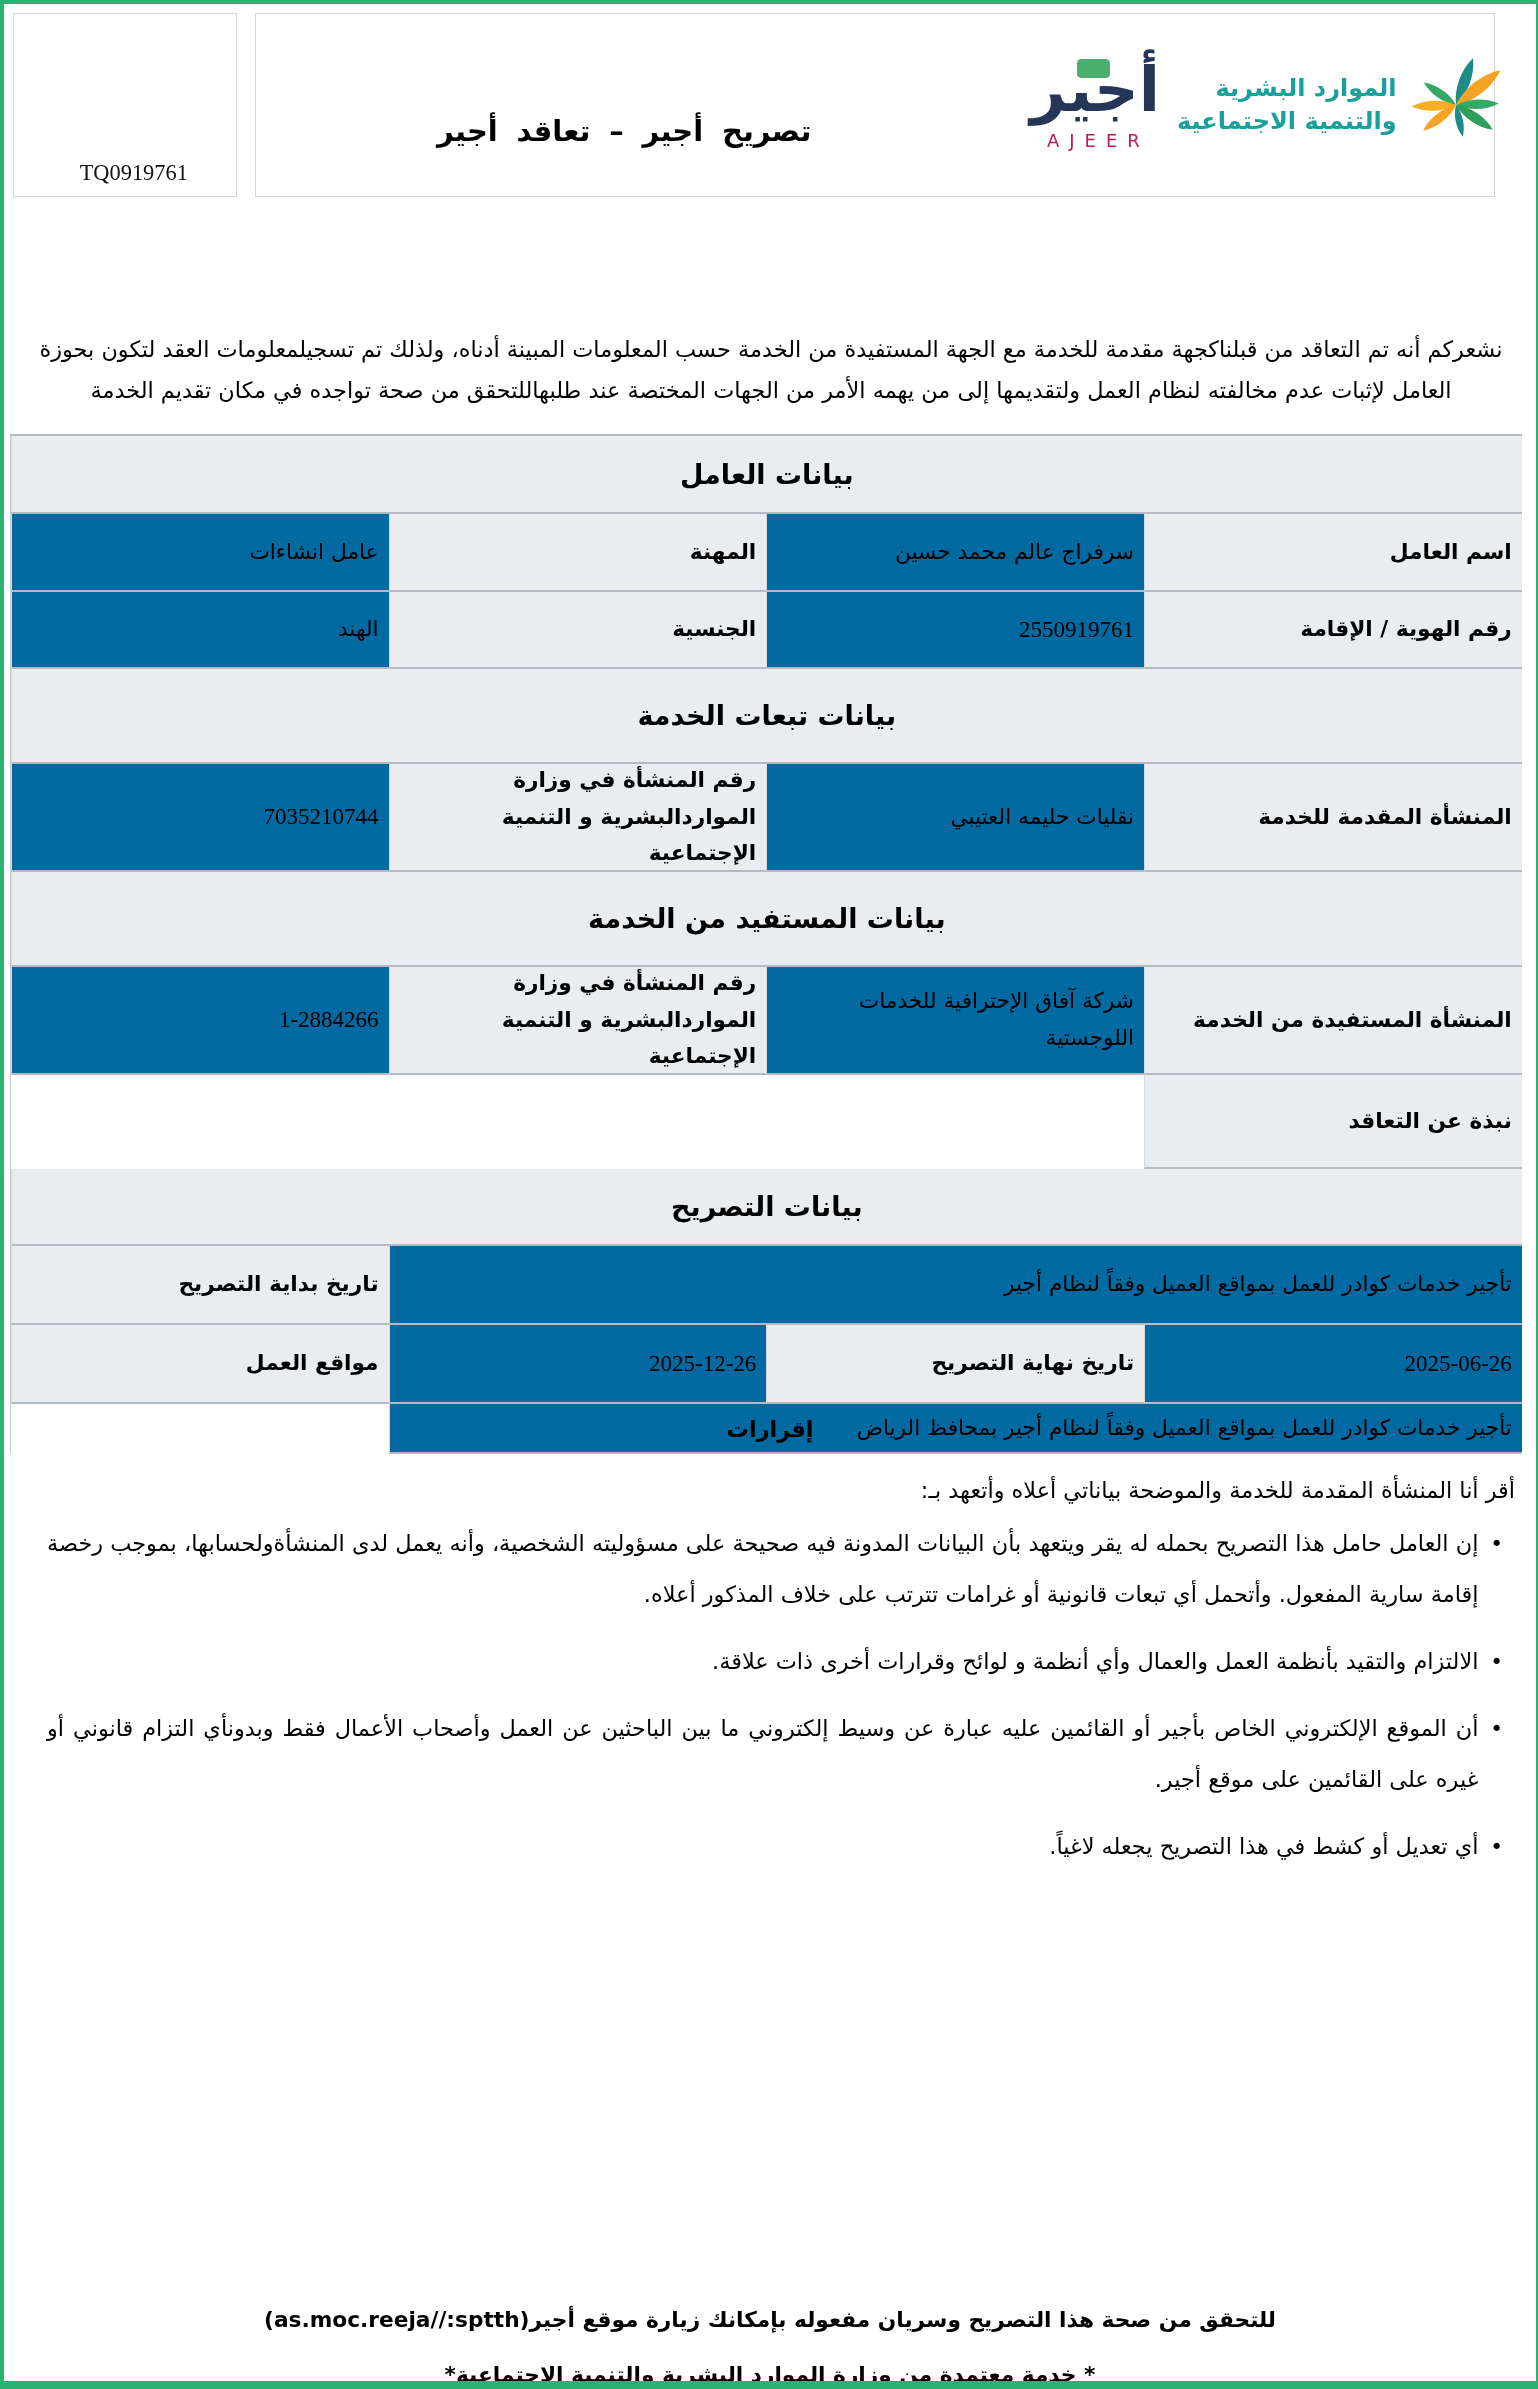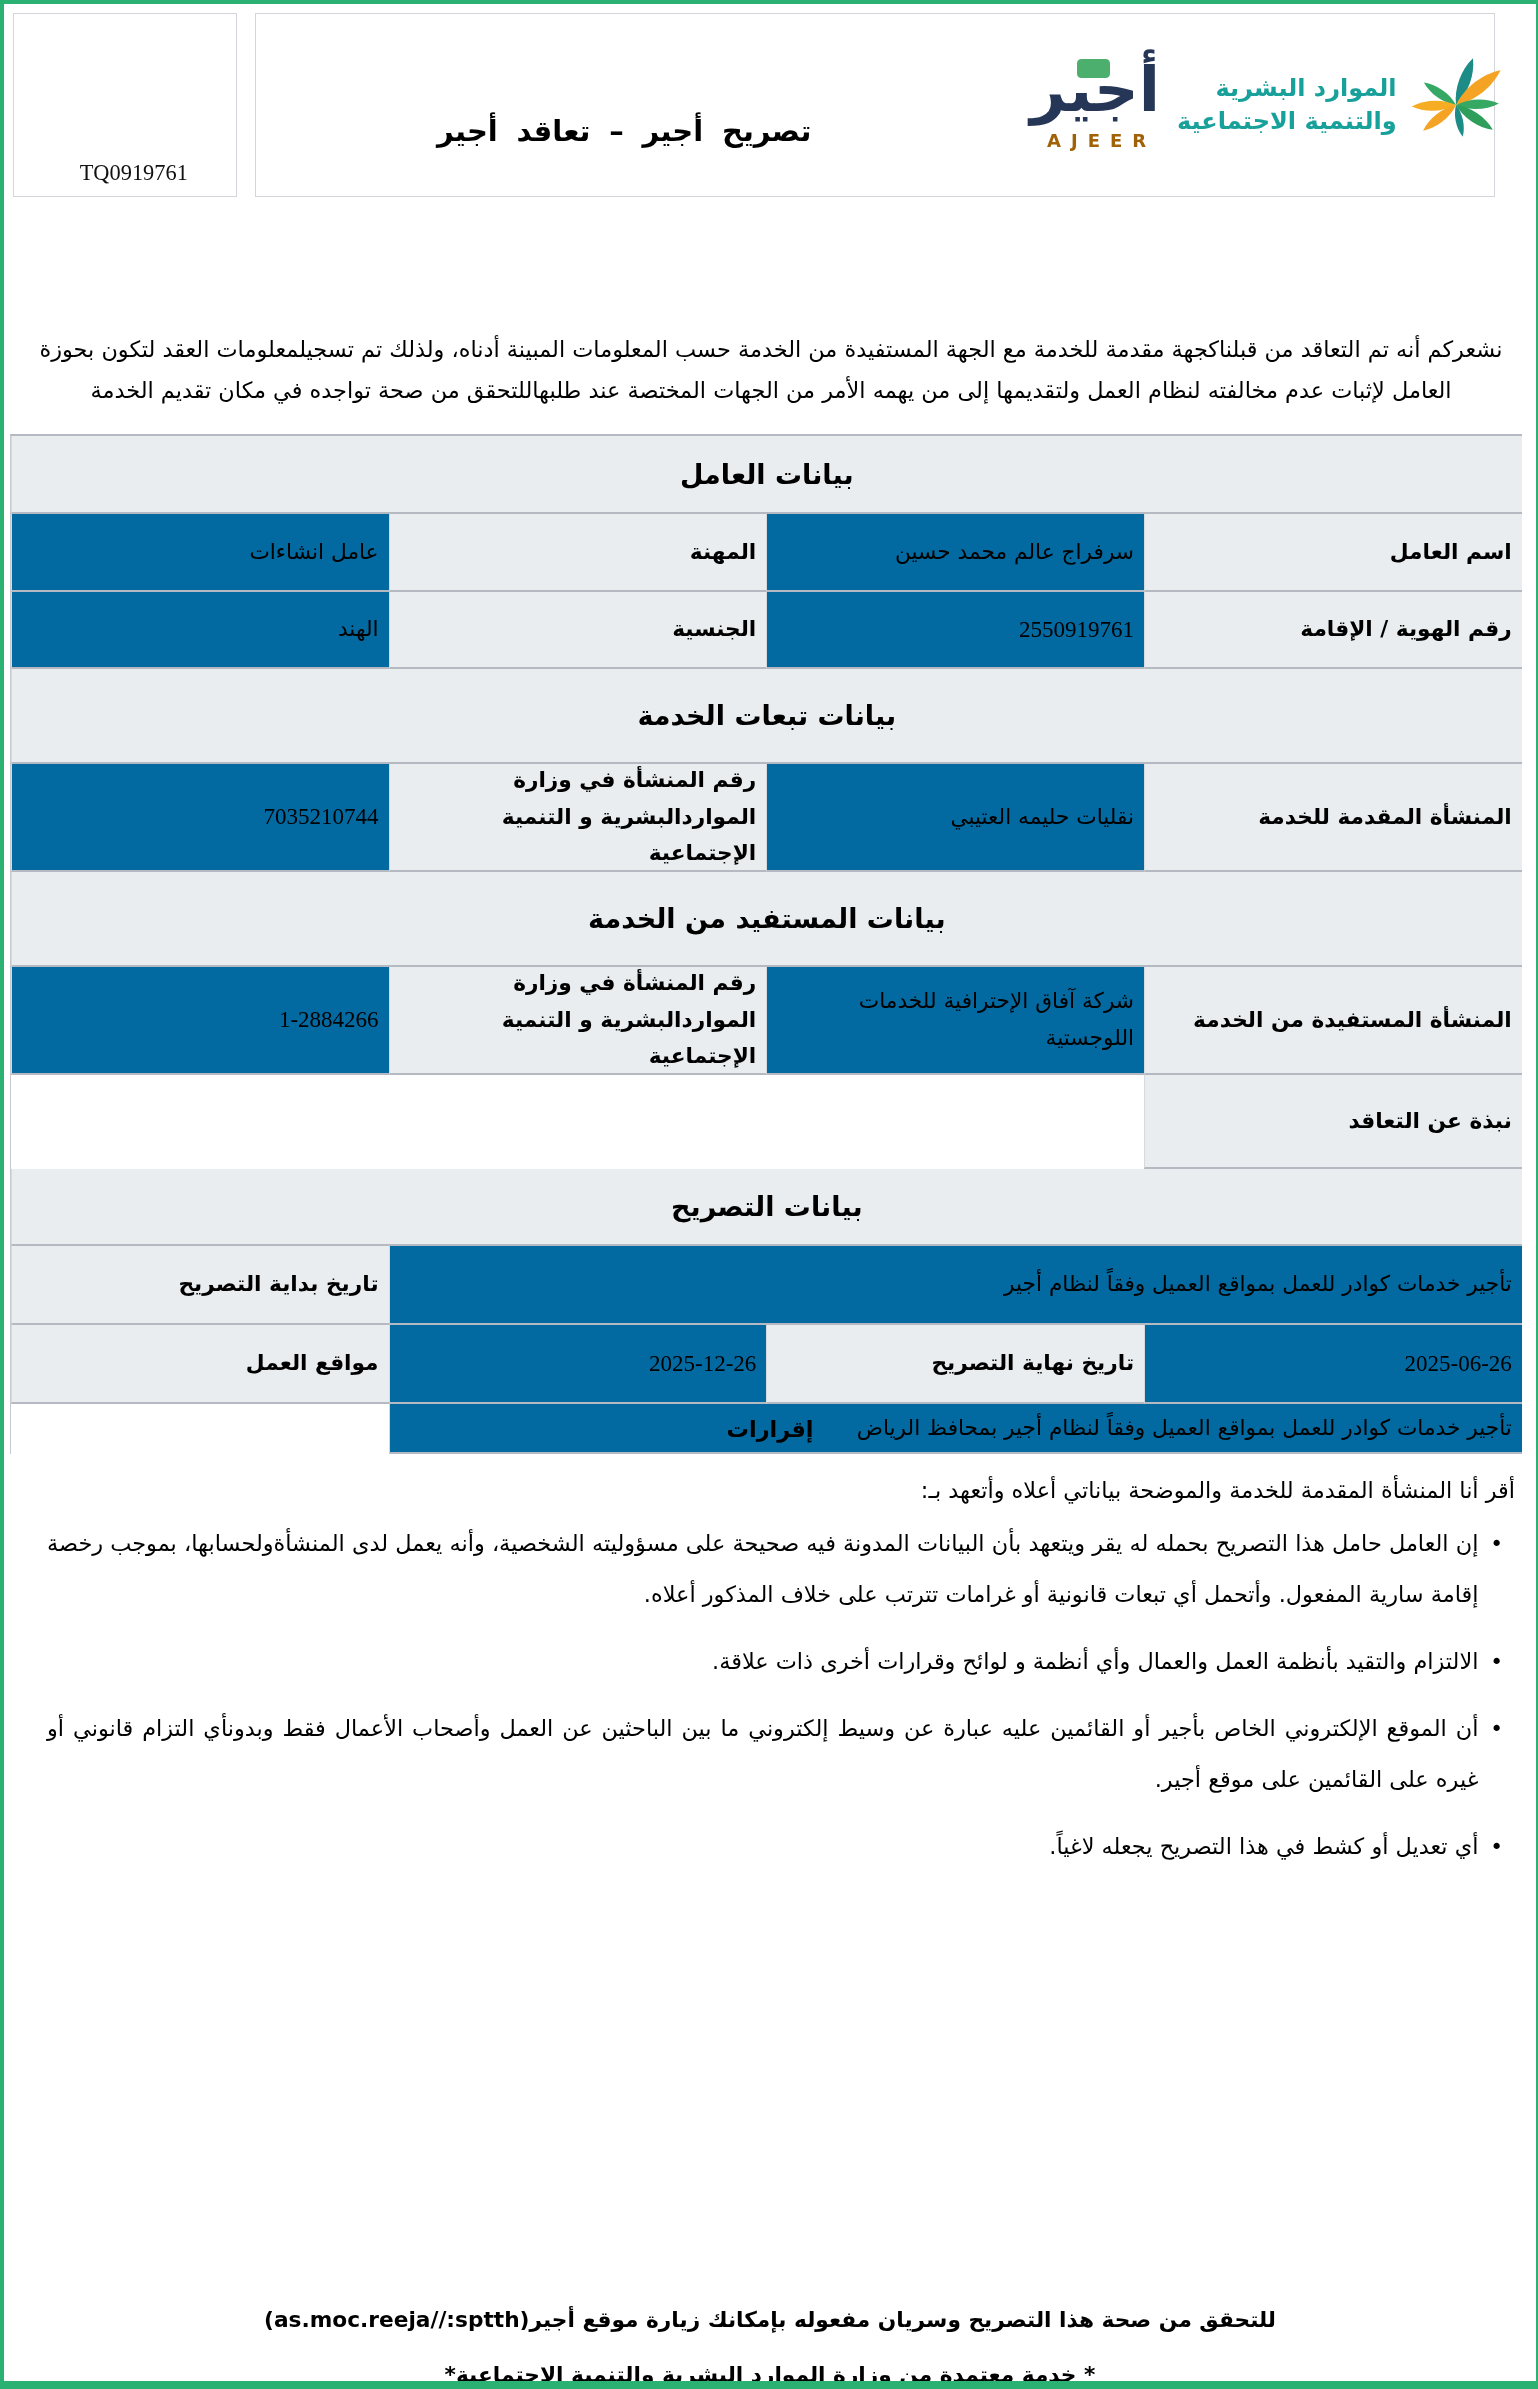--- a/index.html
+++ b/index.html
@@ -26,21 +26,21 @@
   }
   .doc-title {
     position: absolute; left: 181px; top: 100px;
     direction: rtl;
     font-size: 29px; font-weight: bold; color: #000;
     word-spacing: 8.7px; white-space: nowrap;
   }
   .ajeer-logo { position: absolute; left: 781px; top: 50%; transform: translateY(-50%); width: 123px; text-align: left; }
   .ajeer-ar { position: relative; direction: rtl; font-size: 62px; font-weight: bold; color: #263657; line-height: 1.0; z-index: 1; }
   .ajeer-accent { position: absolute; top: 0px; left: 40px; width: 33px; height: 19px; background: #4CAF6E; border-radius: 4.3px; z-index: 0; }
-  .ajeer-en { margin-top: 9px; font-size: 18px; font-weight: bold; color: #a16207; letter-spacing: 10px; text-indent: 10px; direction: ltr; }
+  .ajeer-en { margin-top: 9px; font-size: 18px; font-weight: normal; color: #be185d; letter-spacing: 10px; text-indent: 10px; direction: ltr; }
   .ministry-logo { position: absolute; left: 921px; top: 50%; transform: translateY(-50%); display: flex; align-items: center; gap: 5.8px; }
   .ministry-text { direction: rtl; text-align: right; color: #18A09A; font-size: 24px; font-weight: bold; line-height: 1.35; white-space: nowrap; }
   
   .intro {
     position: absolute; top: 325px; left: 25px; width: 1484px;
     direction: rtl; text-align: center;
     font-size: 22.4px; line-height: 1.85; color: #000;
   }
   
   .grid-table {

